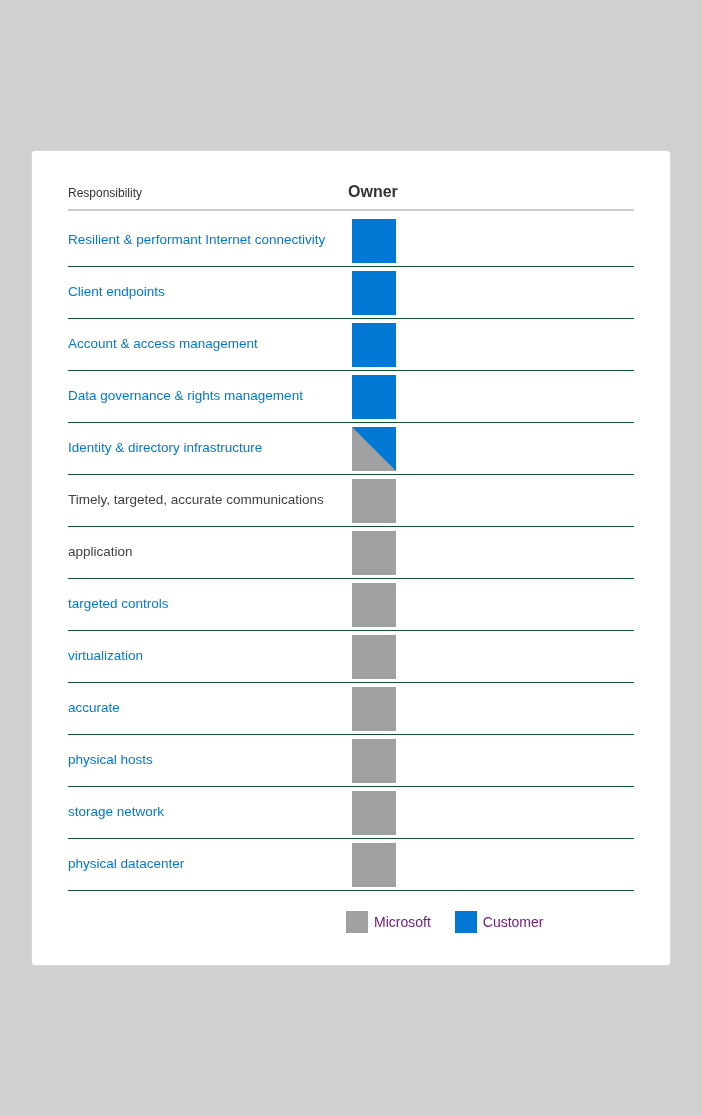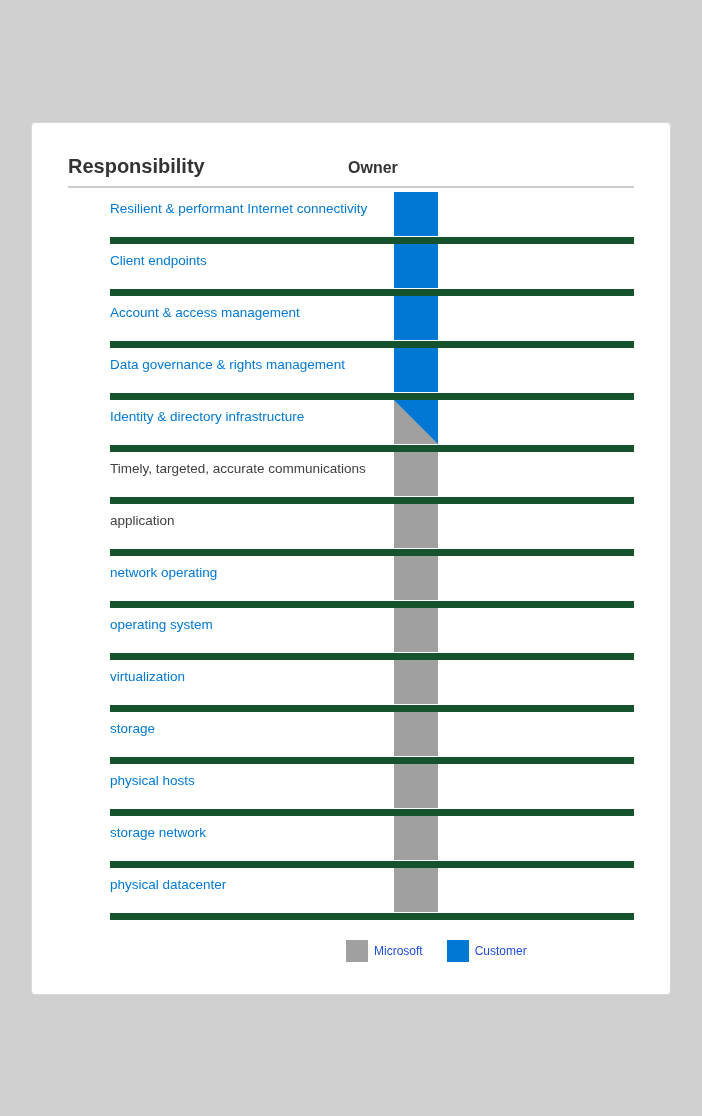--- a/index.html
+++ b/index.html
@@ -21,38 +21,38 @@
     }
     .header-row {
       display: flex;
       align-items: baseline;
       border-bottom: 2px solid #cccccc;
       padding-bottom: 8px;
       margin-bottom: 4px;
     }
     .header-responsibility {
       width: 280px;
-      font-size: 20px;
-      font-weight: 700;
+      font-size: 12px;
+      font-weight: 400;
       color: #333333;
     }
     .header-owner {
       font-size: 16px;
       font-weight: 700;
       color: #333333;
     }
     .table-body {
       display: flex;
       flex-direction: column;
     }
     .row {
       display: flex;
+      align-items: center;
       min-height: 52px;
-      border-bottom: 7px solid #14532d;
-      margin-left: 42px;
+      border-bottom: 1px solid #14532d;
     }
     .row-label {
       width: 280px;
       font-size: 13.5px;
       color: #0078d4;
       line-height: 1.4;
       padding: 8px 0;
     }
     .row-label.dark {
       color: #404040;
@@ -108,22 +108,22 @@
       gap: 6px;
       margin-right: 16px;
     }
     .legend-box {
       width: 22px;
       height: 22px;
     }
     .legend-box.gray { background: #a0a0a0; }
     .legend-box.blue { background: #0078d4; }
     .legend-label {
-      font-size: 12px;
-      color: #1d4ed8;
+      font-size: 14px;
+      color: #701a75;
     }
   </style>
 </head>
 <body>
 
 <div class="card">
   <div class="header-row">
     <div class="header-responsibility">Responsibility</div>
     <div class="header-owner">Owner</div>
   </div>
@@ -167,39 +167,33 @@
           <div class="box-gray"></div>
         </div>
       </div>
       <div class="row">
         <div class="row-label dark">application</div>
         <div class="owner-cell">
           <div class="box-gray"></div>
         </div>
       </div>
       <div class="row">
-        <div class="row-label">network operating</div>
-        <div class="owner-cell">
-          <div class="box-gray"></div>
-        </div>
-      </div>
-      <div class="row">
-        <div class="row-label">operating system</div>
+        <div class="row-label">targeted controls</div>
         <div class="owner-cell">
           <div class="box-gray"></div>
         </div>
       </div>
       <div class="row">
         <div class="row-label">virtualization</div>
         <div class="owner-cell">
           <div class="box-gray"></div>
         </div>
       </div>
       <div class="row">
-        <div class="row-label">storage</div>
+        <div class="row-label">accurate</div>
         <div class="owner-cell">
           <div class="box-gray"></div>
         </div>
       </div>
       <div class="row">
         <div class="row-label">physical hosts</div>
         <div class="owner-cell">
           <div class="box-gray"></div>
         </div>
       </div>

